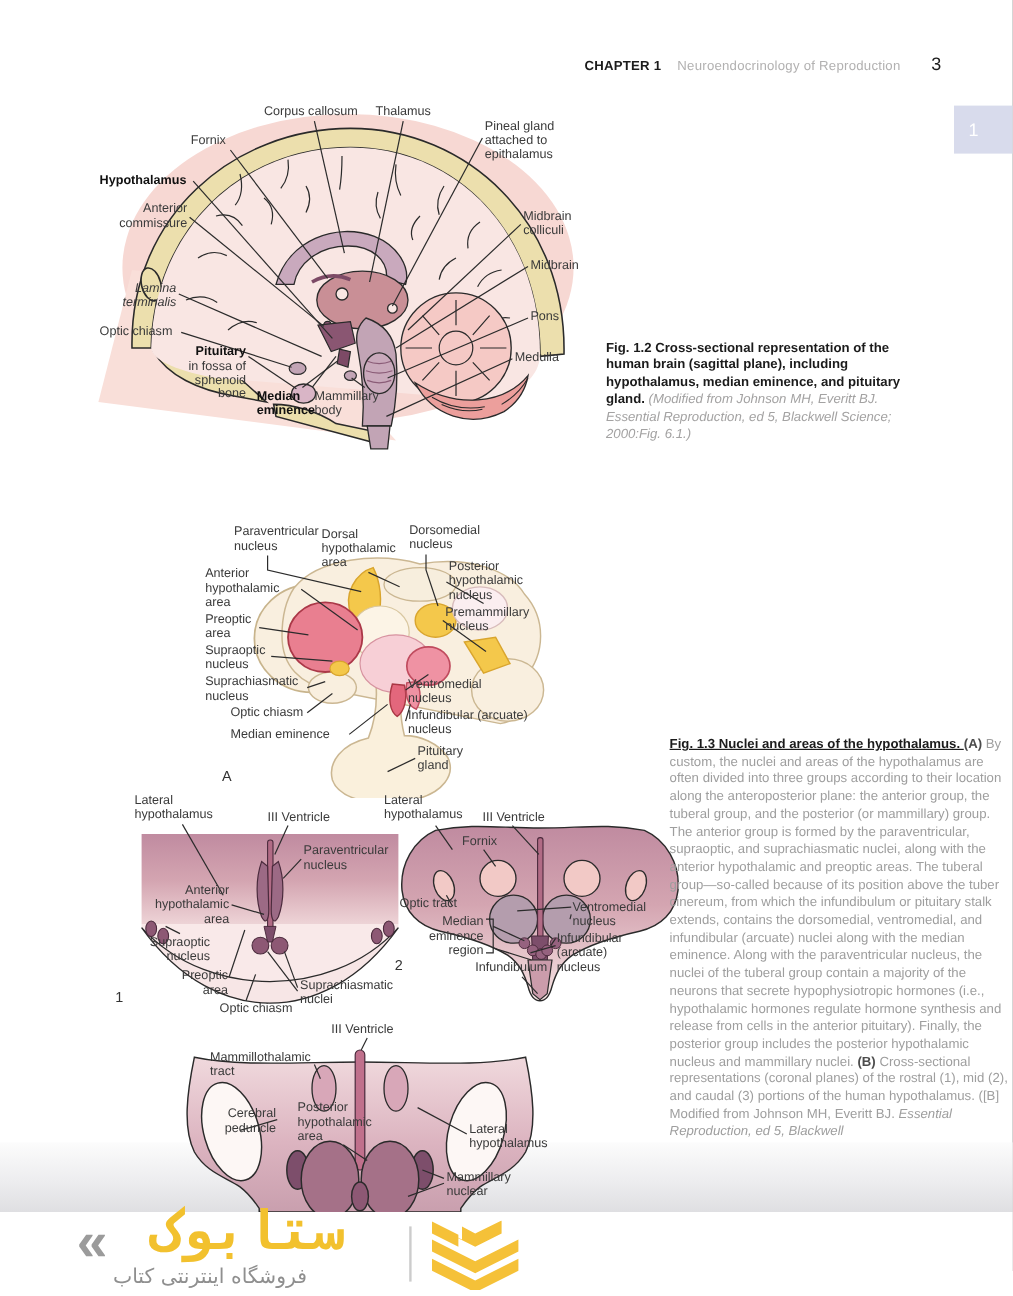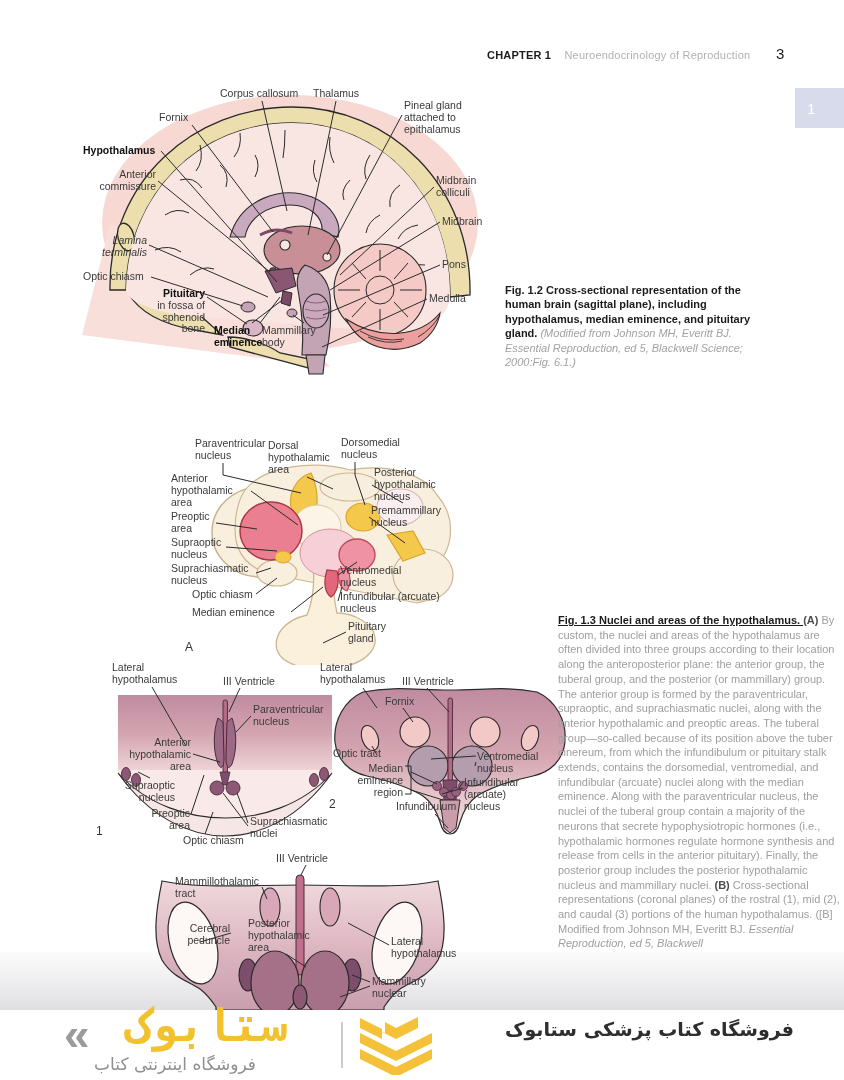--- a/index.html
+++ b/index.html
@@ -442,15 +442,14 @@
   </div>
   <div class="logo-divider"></div>
   <svg class="emblem" width="80" height="58" viewBox="0 0 80 58">
     <g fill="#f5c138">
       <path d="M4,1 L26,12 L26,22 L4,11 Z"></path>
       <path d="M32,15 L54,26 L76,15 L76,4 L54,15 L43,9 L43,20 Z" transform="translate(-14,-4)"></path>
       <path d="M4,16 L40,34 L76,16 L76,26 L40,44 L4,26 Z"></path>
       <path d="M4,32 L40,50 L76,32 L76,42 L40,60 L4,42 Z"></path>
     </g>
   </svg>
-  <div class="store-title">فروشگاه کتاب پزشکی ستابوک</div>
 
 </div>
 
 </body></html>

